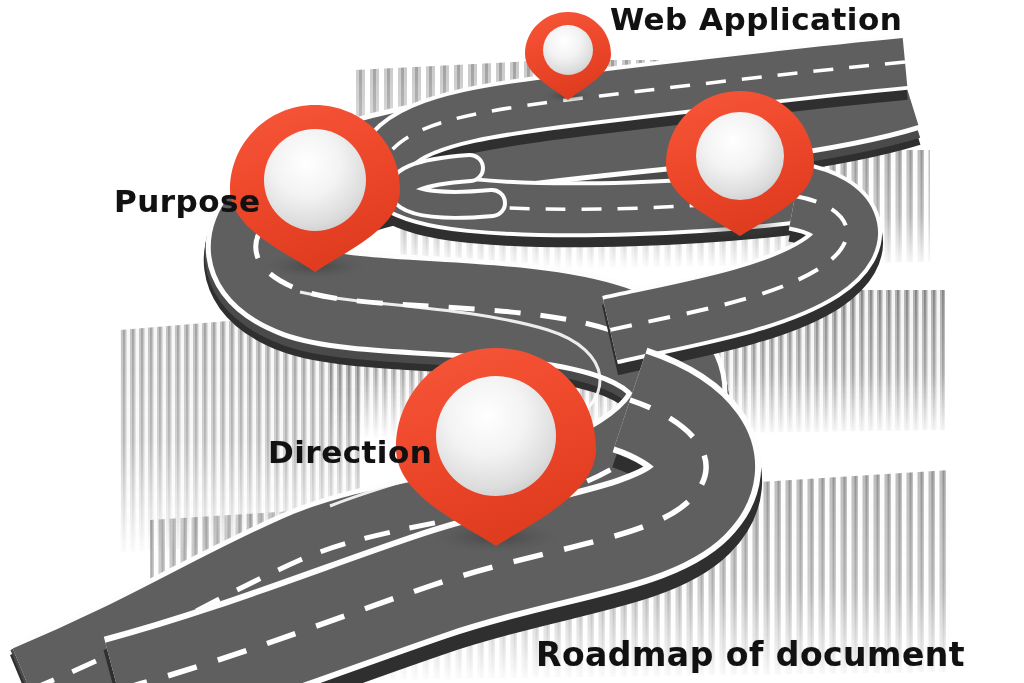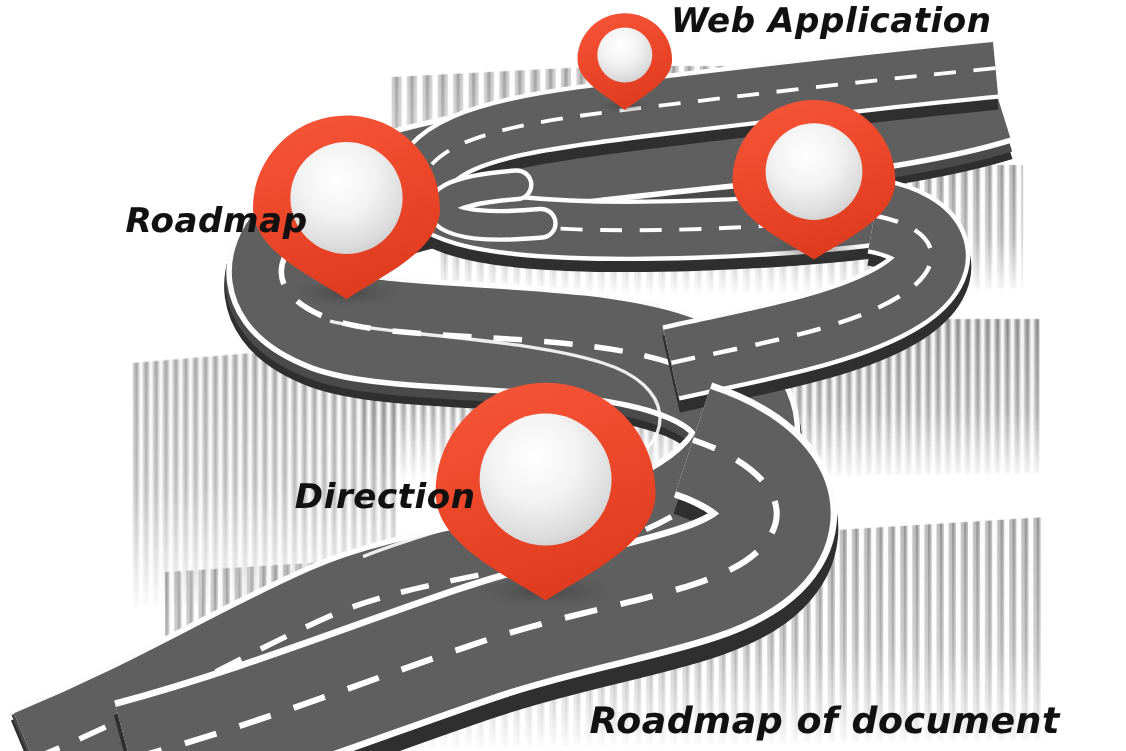--- a/index.html
+++ b/index.html
@@ -24,21 +24,20 @@
     position: absolute;
     left: 0;
     top: 0;
     width: 1024px;
     height: 683px;
   }
   .label {
     position: absolute;
     color: #111111;
     font-family: "DejaVu Sans", "Liberation Sans", sans-serif;
-    font-style: italic;
     font-weight: bold;
     white-space: nowrap;
     letter-spacing: 0.5px;
     line-height: 1;
     text-shadow: 0 0 1px rgba(0,0,0,0.25);
     user-select: none;
   }
   #label-purpose   { left: 114px; top: 186px; font-size: 31px; }
   #label-webapp    { left: 610px; top: 4px;   font-size: 31px; }
   #label-goals     { left: 816px; top: 126px; font-size: 31px; }
@@ -281,21 +280,21 @@
       <path d="M 496,348
                C 552,348 596,393 596,448
                C 596,494 535,521 496,546
                C 457,521 396,494 396,448
                C 396,393 440,348 496,348 Z" fill="url(#pinGrad)"></path>
       <circle cx="496" cy="436" r="60" fill="url(#domeGrad)"></circle>
     </g>
 
   </svg>
 
-  <div class="label" id="label-purpose">Roadmap</div>
+  <div class="label" id="label-purpose">Purpose</div>
 
   <div class="label" id="label-webapp">Web Application</div>
 
 
   <div class="label" id="label-direction">Direction</div>
 
   <div class="label" id="label-title">Roadmap of document</div>
 
 </div>
 

